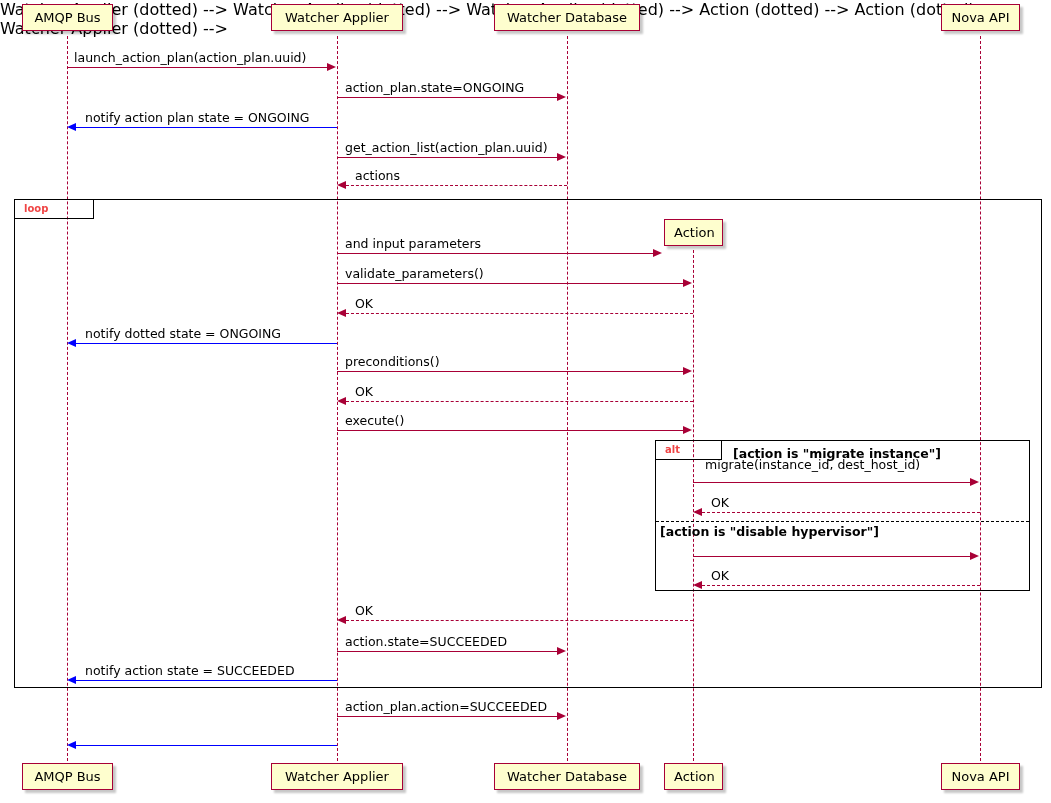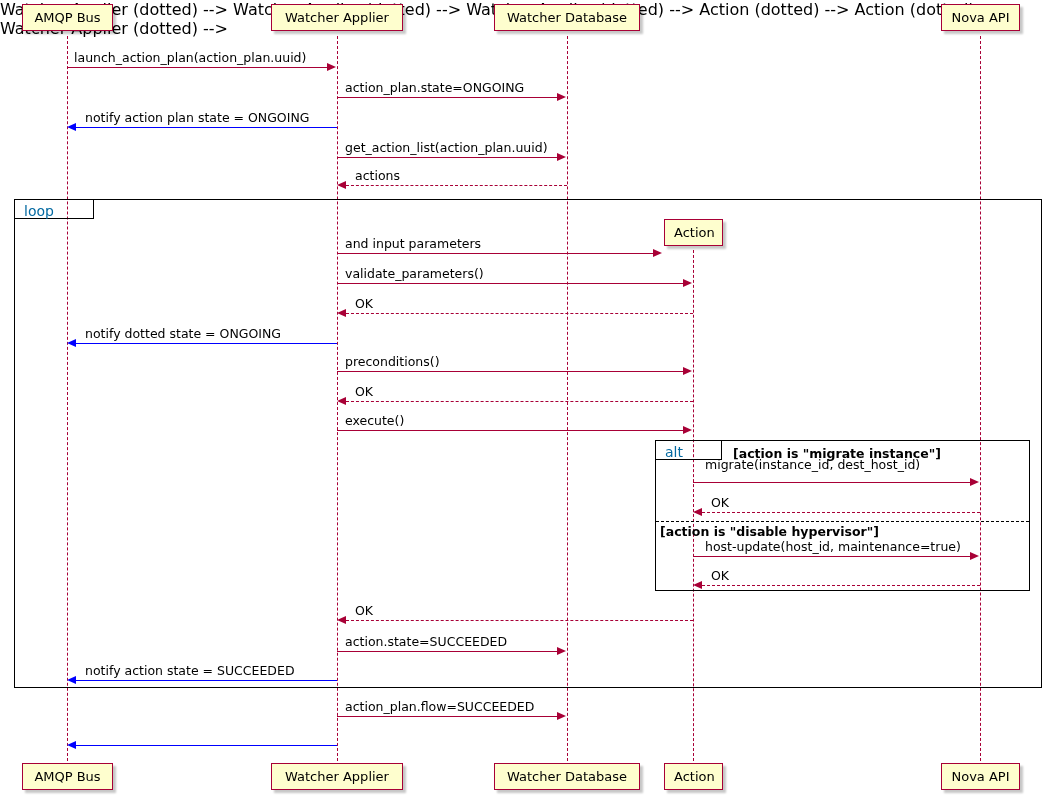--- a/index.html
+++ b/index.html
@@ -78,23 +78,23 @@
   }
   .frame-tab {
     position: absolute;
     border-right: 1.5px solid #000000;
     border-bottom: 1.5px solid #000000;
     box-sizing: border-box;
     background: transparent;
   }
   .frame-label {
     position: absolute;
-    font-size: 14px;
-    font-weight: normal;
-    color: #0369a1;
+    font-size: 10px;
+    font-weight: bold;
+    color: #ef4444;
     white-space: nowrap;
   }
   .frame-cond {
     position: absolute;
     font-size: 12.5px;
     font-weight: bold;
     color: #000000;
     white-space: nowrap;
   }
   .divider {
@@ -230,21 +230,20 @@
    Action (dotted) --&gt;
   <div class="msg-label" style="left:711px; top:496px;">OK</div>
   <div class="arrow-line dotted" style="left:702px; top:512px; width:278px;"></div>
   <div class="head head-left" style="left:693px; top:508px;"></div>
 
   
   <div class="divider" style="left:656px; top:521px; width:373px;"></div>
   <div class="frame-cond" style="left:660px; top:524px;">[action is "disable hypervisor"]</div>
 
   
-  <div class="msg-label" style="left:705px; top:540px;">host-update(host_id, maintenance=true)</div>
   <div class="arrow-line solid" style="left:693px; top:556px; width:278px;"></div>
   <div class="head head-right" style="left:970px; top:552px;"></div>
 
    Action (dotted) --&gt;
   <div class="msg-label" style="left:711px; top:569px;">OK</div>
   <div class="arrow-line dotted" style="left:702px; top:585px; width:278px;"></div>
   <div class="head head-left" style="left:693px; top:581px;"></div>
 
    Watcher Applier (dotted) --&gt;
   <div class="msg-label" style="left:355px; top:604px;">OK</div>
@@ -255,21 +254,21 @@
   <div class="msg-label" style="left:345px; top:635px;">action.state=SUCCEEDED</div>
   <div class="arrow-line solid" style="left:337px; top:651px; width:221px;"></div>
   <div class="head head-right" style="left:557px; top:647px;"></div>
 
   
   <div class="msg-label" style="left:85px; top:664px;">notify action state = SUCCEEDED</div>
   <div class="arrow-line solid-blue" style="left:76px; top:680px; width:261px;"></div>
   <div class="head head-left-blue" style="left:67px; top:676px;"></div>
 
   
-  <div class="msg-label" style="left:345px; top:700px;">action_plan.flow=SUCCEEDED</div>
+  <div class="msg-label" style="left:345px; top:700px;">action_plan.action=SUCCEEDED</div>
   <div class="arrow-line solid" style="left:337px; top:716px; width:221px;"></div>
   <div class="head head-right" style="left:557px; top:712px;"></div>
 
   
   <div class="arrow-line solid-blue" style="left:76px; top:745px; width:261px;"></div>
   <div class="head head-left-blue" style="left:67px; top:741px;"></div>
 
 </div>
 
 </body></html>

